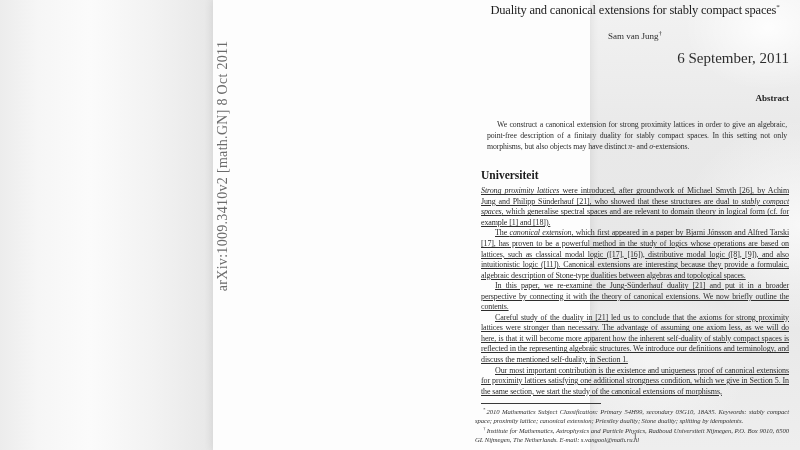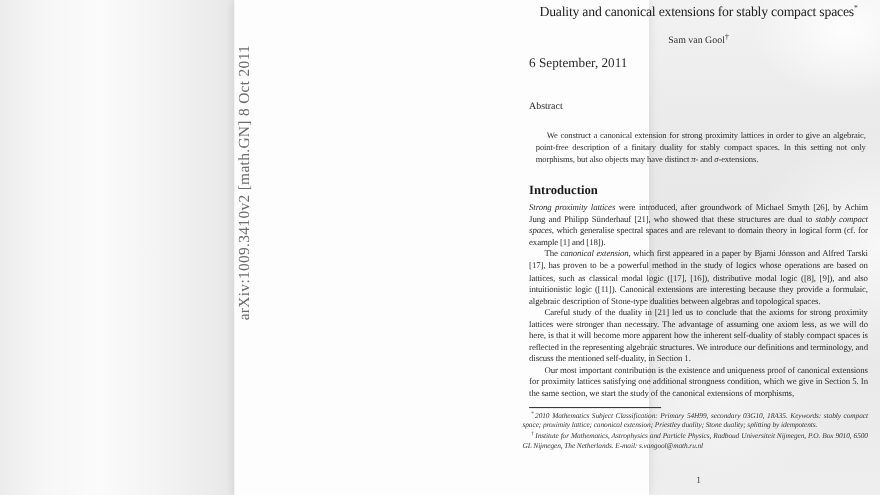--- a/index.html
+++ b/index.html
@@ -32,30 +32,30 @@
     white-space:nowrap;
     font-size:14px; letter-spacing:.3px; color:#6b6b6b;
   }
   .content {
     position:absolute; left:268px; top:0; width:308px; height:362px;
     color:#2d2d2d;
   }
   .title { padding-top:3px; text-align:center; font-size:12.5px; letter-spacing:-.2px; color:#1d1d1d; }
   .title sup, .author sup { font-size:7px; }
   .author { margin-top:11px; text-align:center; font-size:9px; }
-  .date   { margin-top:9px;  text-align:left; font-size:12px; }
-  .abstract-head { margin-top:26px; text-align:left; font-size:9px; font-weight:normal; color:#1d1d1d; }
+  .date   { margin-top:9px;  text-align:right; font-size:15px; }
+  .abstract-head { margin-top:26px; text-align:right; font-size:9px; font-weight:bold; color:#1d1d1d; }
   .abstract-body {
     margin:17px 2px 0 6px; font-size:7.8px; line-height:10.7px;
     text-align:justify; text-indent:10px; letter-spacing:-.1px;
   }
   .section-head { margin-top:17px; font-size:11.5px; font-weight:bold; color:#1a1a1a; }
   .paragraphs { margin-top:5px; }
   .body-par {
-    font-size:8px; line-height:10.55px; text-align:justify; letter-spacing:-.12px;
+    font-size:8px; line-height:10.55px; text-align:justify; letter-spacing:-.12px;text-decoration:underline;
   }
   .body-par.indent { text-indent:14px; }
   .it { font-style:italic; }
   .fn-rule { margin-top:6px; width:120px; border-top:1px solid #3a3a3a; }
   .footnotes { margin-top:2px; margin-left:-6px; width:314px; }
   .footnote {
     font-size:6.7px; line-height:8.3px; font-style:italic;
     text-align:justify; text-indent:8px; letter-spacing:-.08px; color:#333;
   }
   .footnote sup { font-size:5px; font-style:normal; margin-right:1px; }
@@ -65,31 +65,32 @@
 <body>
 
 <div class="bg-left"></div>
 <div class="bg-right"></div>
 
 <div class="page">
   <div class="content">
 
     <div class="title"><span>Duality and canonical extensions for stably compact spaces</span><sup>*</sup></div>
 
-    <div class="author"><span>Sam van Gool</span><sup>†</sup></div>
+    <div class="author"><span>Sam van Jung</span><sup>†</sup></div>
 
     <div class="date">6 September, 2011</div>
 
     <div class="abstract-head">Abstract</div>
     <p class="abstract-body"><span>We construct a canonical extension for strong proximity lattices in order to give an algebraic, point-free description of a finitary duality for stably compact spaces. In this setting not only morphisms, but also objects may have distinct </span><span class="it">π</span><span>- and </span><span class="it">σ</span><span>-extensions.</span></p>
 
-    <div class="section-head">Introduction</div>
+    <div class="section-head">Universiteit</div>
     <div class="paragraphs">
         <p class="body-par"><span class="it">Strong proximity lattices</span><span> were introduced, after groundwork of Michael Smyth [26], by Achim Jung and Philipp Sünderhauf [21], who showed that these structures are dual to </span><span class="it">stably compact spaces</span><span>, which generalise spectral spaces and are relevant to domain theory in logical form (cf. for example [1] and [18]).</span></p>
         <p class="body-par indent"><span>The </span><span class="it">canonical extension</span><span>, which first appeared in a paper by Bjarni Jónsson and Alfred Tarski [17], has proven to be a powerful method in the study of logics whose operations are based on lattices, such as classical modal logic ([17], [16]), distributive modal logic ([8], [9]), and also intuitionistic logic ([11]). Canonical extensions are interesting because they provide a formulaic, algebraic description of Stone-type dualities between algebras and topological spaces.</span></p>
+        <p class="body-par indent"><span>In this paper, we re-examine the Jung-Sünderhauf duality [21] and put it in a broader perspective by connecting it with the theory of canonical extensions. We now briefly outline the contents.</span></p>
         <p class="body-par indent"><span>Careful study of the duality in [21] led us to conclude that the axioms for strong proximity lattices were stronger than necessary. The advantage of assuming one axiom less, as we will do here, is that it will become more apparent how the inherent self-duality of stably compact spaces is reflected in the representing algebraic structures. We introduce our definitions and terminology, and discuss the mentioned self-duality, in Section 1.</span></p>
         <p class="body-par indent"><span>Our most important contribution is the existence and uniqueness proof of canonical extensions for proximity lattices satisfying one additional strongness condition, which we give in Section 5. In the same section, we start the study of the canonical extensions of morphisms,</span></p>
       </div>
 
     <div class="fn-rule"></div>
     <div class="footnotes">
         <div class="footnote"><sup>*</sup><span>2010 Mathematics Subject Classification: Primary 54H99, secondary 03G10, 18A35. Keywords: stably compact space; proximity lattice; canonical extension; Priestley duality; Stone duality; splitting by idempotents.</span></div>
         <div class="footnote"><sup>†</sup><span>Institute for Mathematics, Astrophysics and Particle Physics, Radboud Universiteit Nijmegen, P.O. Box 9010, 6500 GL Nijmegen, The Netherlands. E-mail: s.vangool@math.ru.nl</span></div>
       </div>
 

